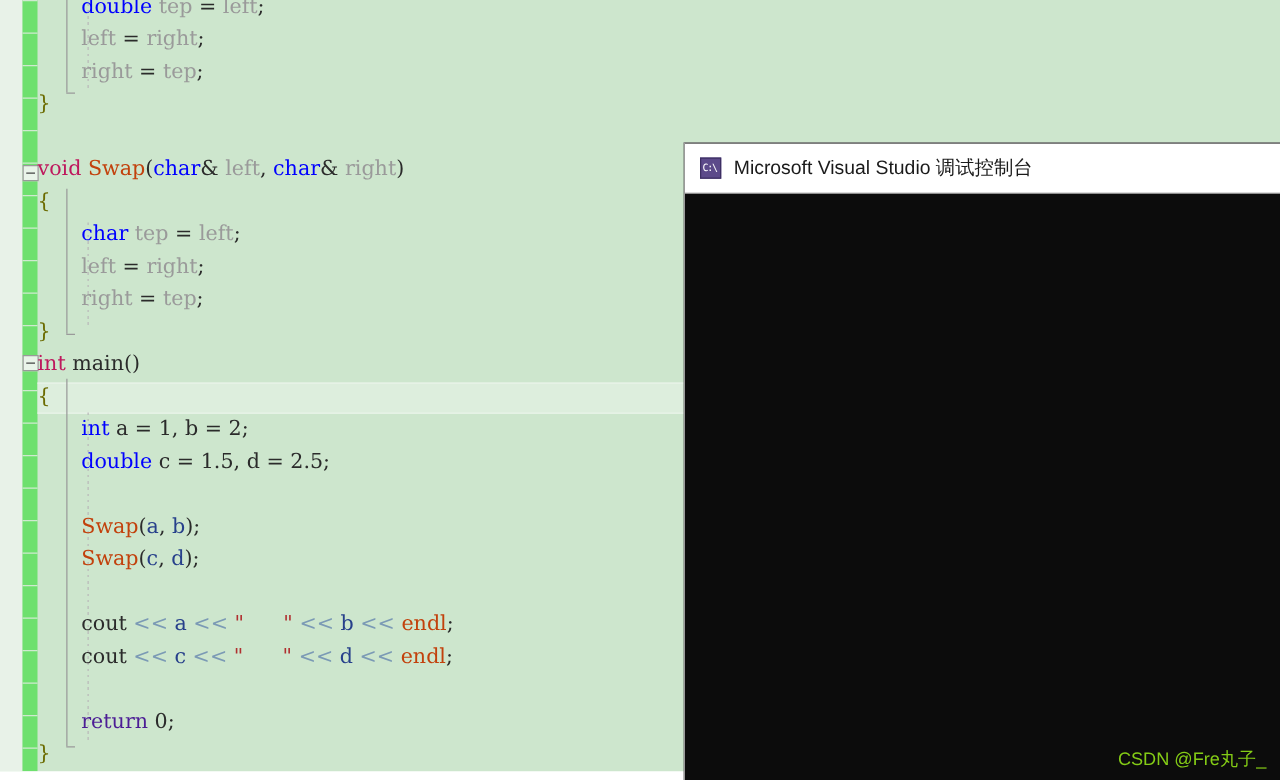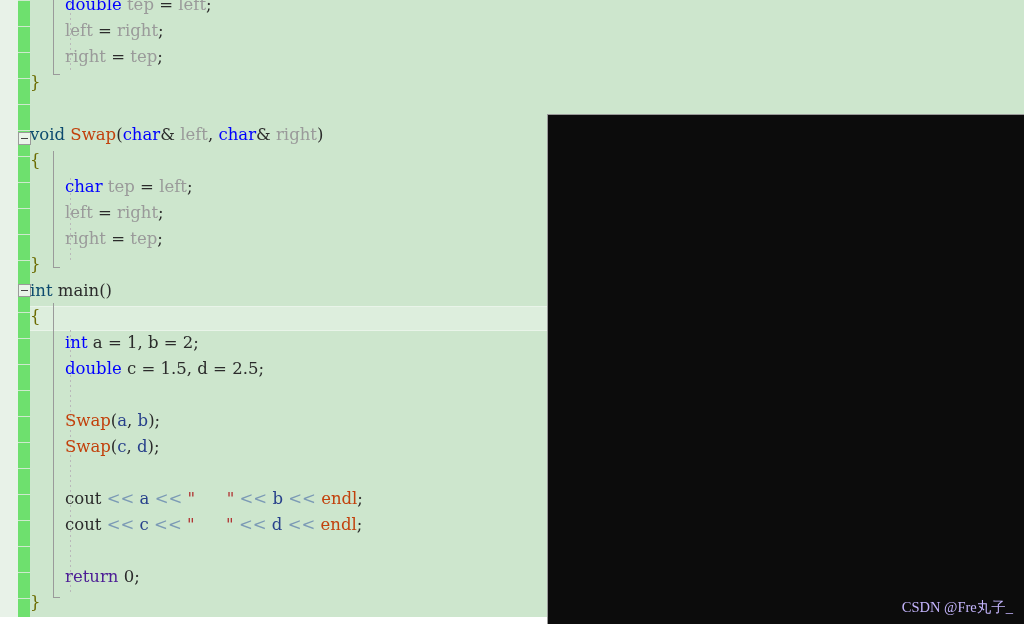--- a/index.html
+++ b/index.html
@@ -104,21 +104,21 @@
     color: #2b2b2b;
   }
   .code .ln {
     position: absolute;
     left: 30px;
     height: 26px;
     white-space: pre;
   }
 
   
-  .kw   { color: #0c4a6e; }
+  .kw   { color: #be185d; }
   .typ  { color: #0000ff; }
   .fn   { color: #c2410c; }
   .var  { color: #9a9a9a; }
   .varb { color: #27408b; }
   .num  { color: #2b2b2b; }
   .pun  { color: #2b2b2b; }
   .op   { color: #7b9ab5; }
   .str  { color: #b03030; }
   .ret  { color: #4c1d95; }
   .id   { color: #2b2b2b; }
@@ -213,23 +213,23 @@
     left: 2px; top: 3px;
     font-family: "DejaVu Serif", "Liberation Serif", serif;
     font-size: 17px;
     line-height: 23px;
     color: #c8c8c8;
     white-space: pre;
   }
   .watermark {
     position: absolute;
     right: 12px; bottom: 8px;
-    font-family: Liberation Serif, serif;
+    font-family: Liberation Sans, sans-serif;
     font-size: 14.5px;
-    color: #c4b5fd;
+    color: #84cc16;
     white-space: nowrap;
   }
 </style>
 </head>
 <body>
 
 <div id="screen">
 
   <div class="top-sliver">
     <div class="sliver-line"></div>
@@ -283,18 +283,22 @@
     <div class="vline-foot" style="left:53px; top:597px;"></div>
 
     <div class="guide" style="left:70px; top:-7px; height:78px;"></div>
     <div class="guide" style="left:70px; top:178px; height:82px;"></div>
     <div class="guide" style="left:70px; top:330px; height:265px;"></div>
 
     <div class="code" id="code-lines"><div class="ln" style="top: -8px; left: 65px;"><span class="typ">double</span><span class="id"> </span><span class="var">tep</span><span class="id"> </span><span class="pun">=</span><span class="id"> </span><span class="var">left</span><span class="pun">;</span></div><div class="ln" style="top: 18px; left: 65px;"><span class="var">left</span><span class="pun"> = </span><span class="var">right</span><span class="pun">;</span></div><div class="ln" style="top: 44px; left: 65px;"><span class="var">right</span><span class="pun"> = </span><span class="var">tep</span><span class="pun">;</span></div><div class="ln" style="top: 70px; left: 30px;"><span class="brace">}</span></div><div class="ln" style="top: 96px; left: 30px;"></div><div class="ln" style="top: 122px; left: 30px;"><span class="kw">void</span><span class="id"> </span><span class="fn">Swap</span><span class="pun">(</span><span class="typ">char</span><span class="pun">&amp;</span><span class="id"> </span><span class="var">left</span><span class="pun">, </span><span class="typ">char</span><span class="pun">&amp;</span><span class="id"> </span><span class="var">right</span><span class="pun">)</span></div><div class="ln" style="top: 148px; left: 30px;"><span class="brace">{</span></div><div class="ln" style="top: 174px; left: 65px;"><span class="typ">char</span><span class="id"> </span><span class="var">tep</span><span class="pun"> = </span><span class="var">left</span><span class="pun">;</span></div><div class="ln" style="top: 200px; left: 65px;"><span class="var">left</span><span class="pun"> = </span><span class="var">right</span><span class="pun">;</span></div><div class="ln" style="top: 226px; left: 65px;"><span class="var">right</span><span class="pun"> = </span><span class="var">tep</span><span class="pun">;</span></div><div class="ln" style="top: 252px; left: 30px;"><span class="brace">}</span></div><div class="ln" style="top: 278px; left: 30px;"><span class="kw">int</span><span class="id"> </span><span class="id">main</span><span class="pun">()</span></div><div class="ln" style="top: 304px; left: 30px;"><span class="brace">{</span></div><div class="ln" style="top: 330px; left: 65px;"><span class="typ">int</span><span class="id"> </span><span class="id">a</span><span class="pun"> = </span><span class="num">1</span><span class="pun">, </span><span class="id">b</span><span class="pun"> = </span><span class="num">2</span><span class="pun">;</span></div><div class="ln" style="top: 356px; left: 65px;"><span class="typ">double</span><span class="id"> </span><span class="id">c</span><span class="pun"> = </span><span class="num">1.5</span><span class="pun">, </span><span class="id">d</span><span class="pun"> = </span><span class="num">2.5</span><span class="pun">;</span></div><div class="ln" style="top: 382px; left: 30px;"></div><div class="ln" style="top: 408px; left: 65px;"><span class="fn">Swap</span><span class="pun">(</span><span class="varb">a</span><span class="pun">, </span><span class="varb">b</span><span class="pun">);</span></div><div class="ln" style="top: 434px; left: 65px;"><span class="fn">Swap</span><span class="pun">(</span><span class="varb">c</span><span class="pun">, </span><span class="varb">d</span><span class="pun">);</span></div><div class="ln" style="top: 460px; left: 30px;"></div><div class="ln" style="top: 486px; left: 65px;"><span class="id">cout</span><span class="id"> </span><span class="op">&lt;&lt;</span><span class="id"> </span><span class="varb">a</span><span class="id"> </span><span class="op">&lt;&lt;</span><span class="id"> </span><span class="str">"      "</span><span class="id"> </span><span class="op">&lt;&lt;</span><span class="id"> </span><span class="varb">b</span><span class="id"> </span><span class="op">&lt;&lt;</span><span class="id"> </span><span class="fn">endl</span><span class="pun">;</span></div><div class="ln" style="top: 512px; left: 65px;"><span class="id">cout</span><span class="id"> </span><span class="op">&lt;&lt;</span><span class="id"> </span><span class="varb">c</span><span class="id"> </span><span class="op">&lt;&lt;</span><span class="id"> </span><span class="str">"      "</span><span class="id"> </span><span class="op">&lt;&lt;</span><span class="id"> </span><span class="varb">d</span><span class="id"> </span><span class="op">&lt;&lt;</span><span class="id"> </span><span class="fn">endl</span><span class="pun">;</span></div><div class="ln" style="top: 538px; left: 30px;"></div><div class="ln" style="top: 564px; left: 65px;"><span class="ret">return</span><span class="id"> </span><span class="num">0</span><span class="pun">;</span></div><div class="ln" style="top: 590px; left: 30px;"><span class="brace">}</span></div></div>
   </div>
 
   <div class="console-win">
+    <div class="console-title">
+      <span class="console-icon"></span>
+      <span class="console-title-text">Microsoft Visual Studio 调试控制台</span>
+    </div>
     <div class="console-body">
       <div class="watermark">CSDN @Fre丸子_</div>
     </div>
   </div>
 
 </div>
 
 </body></html>

